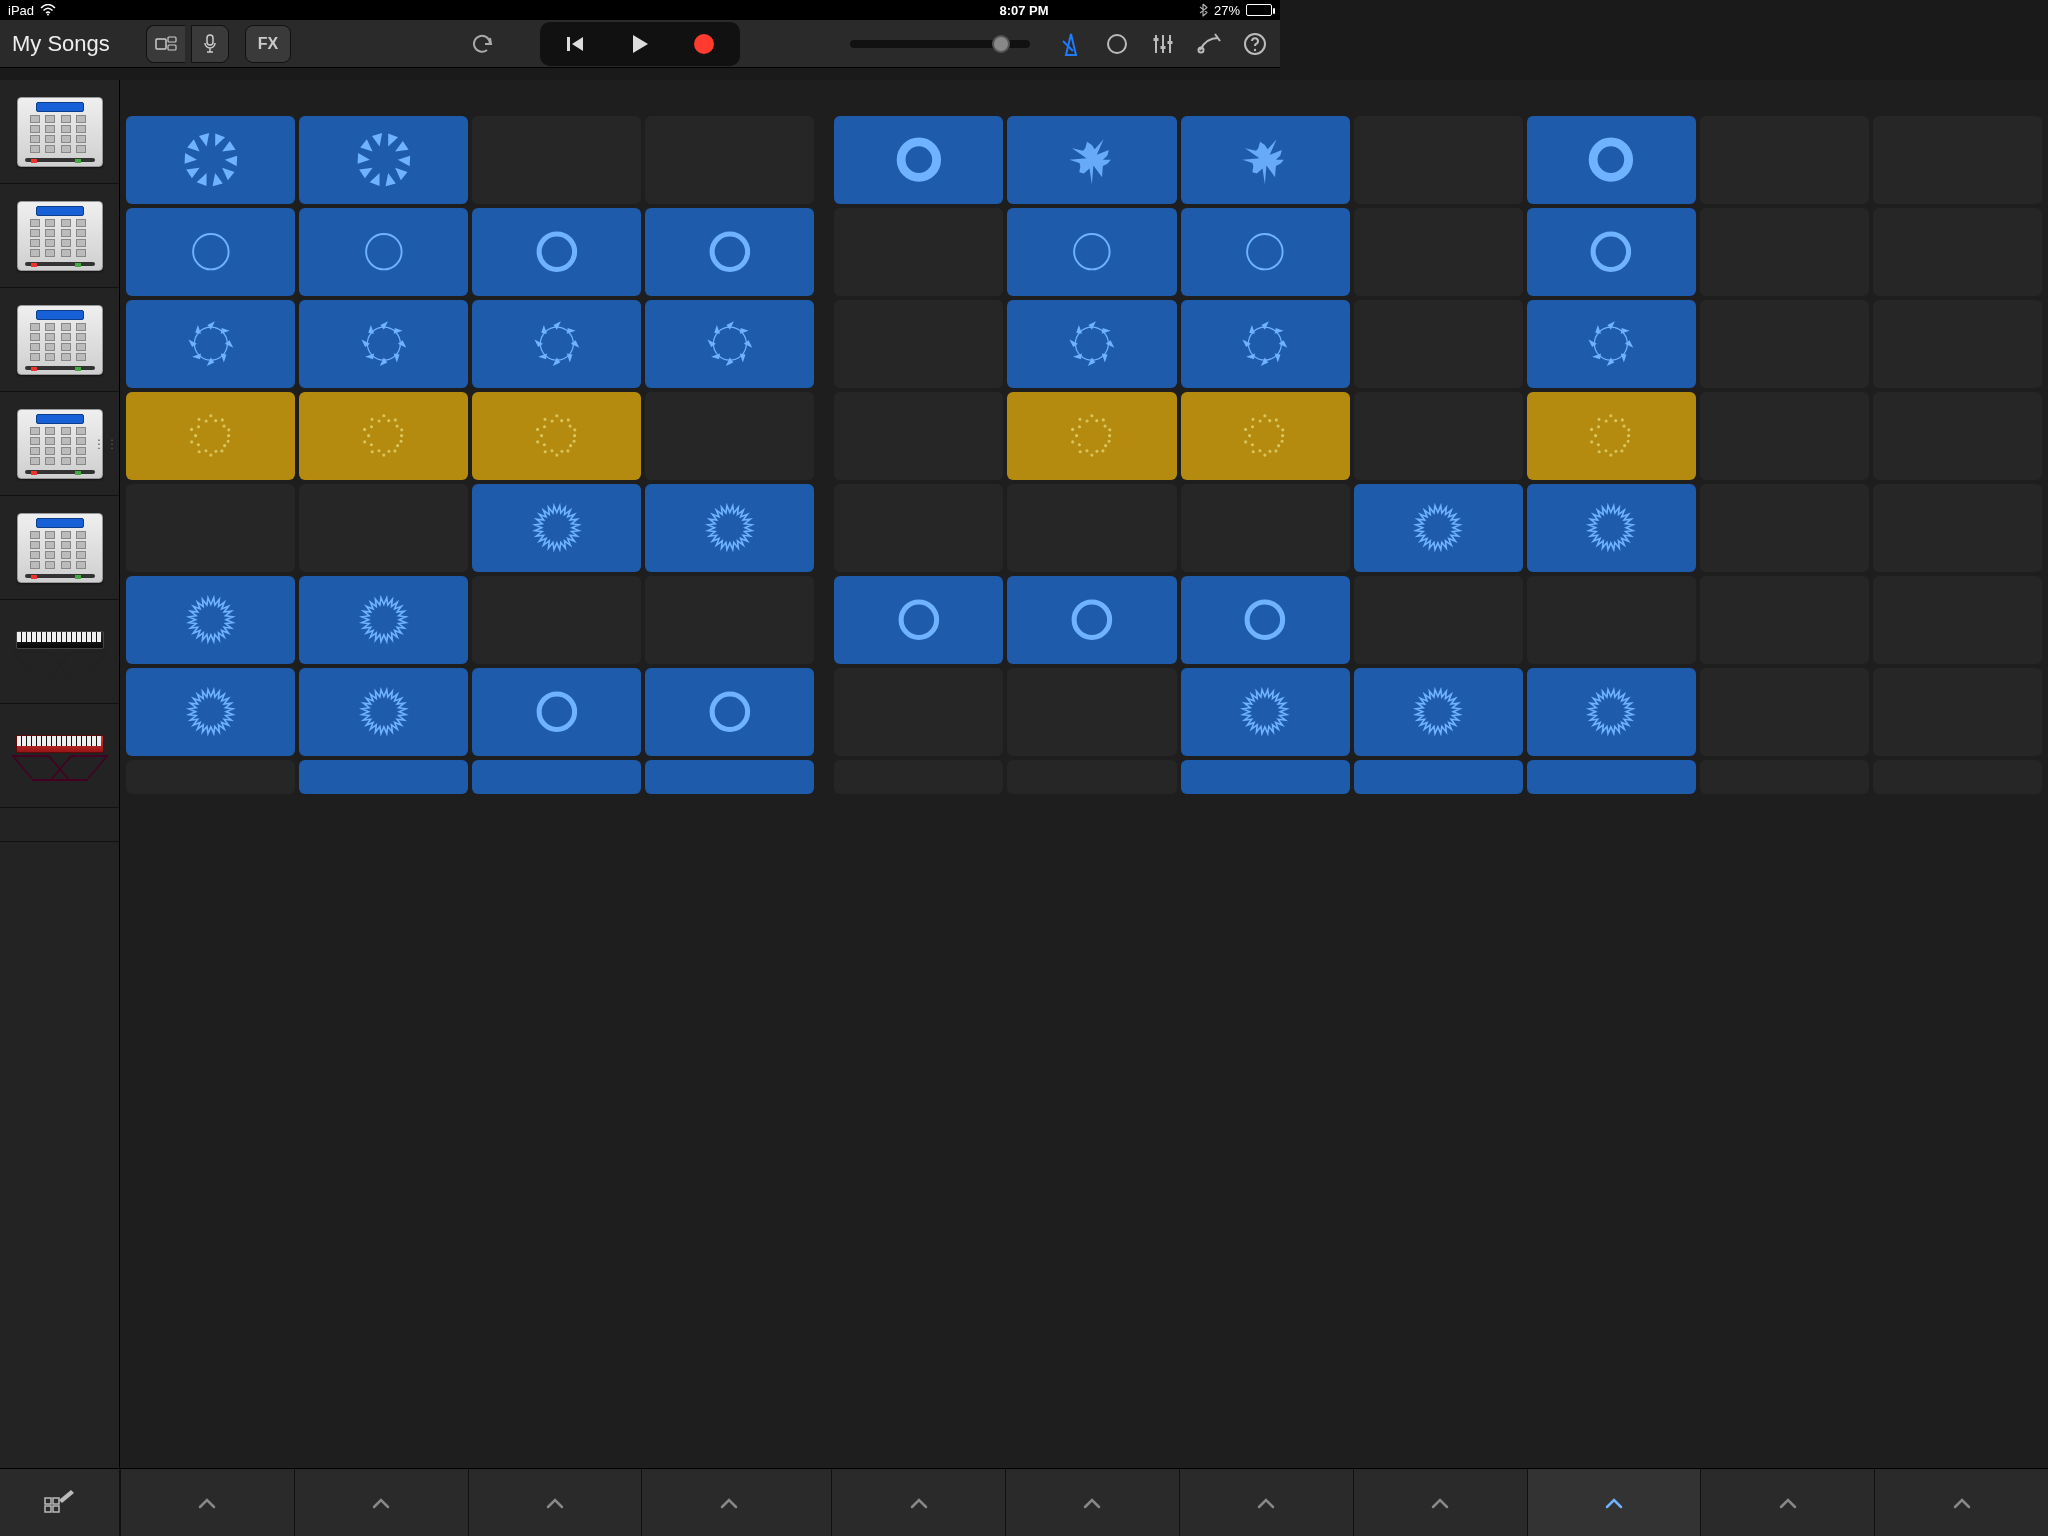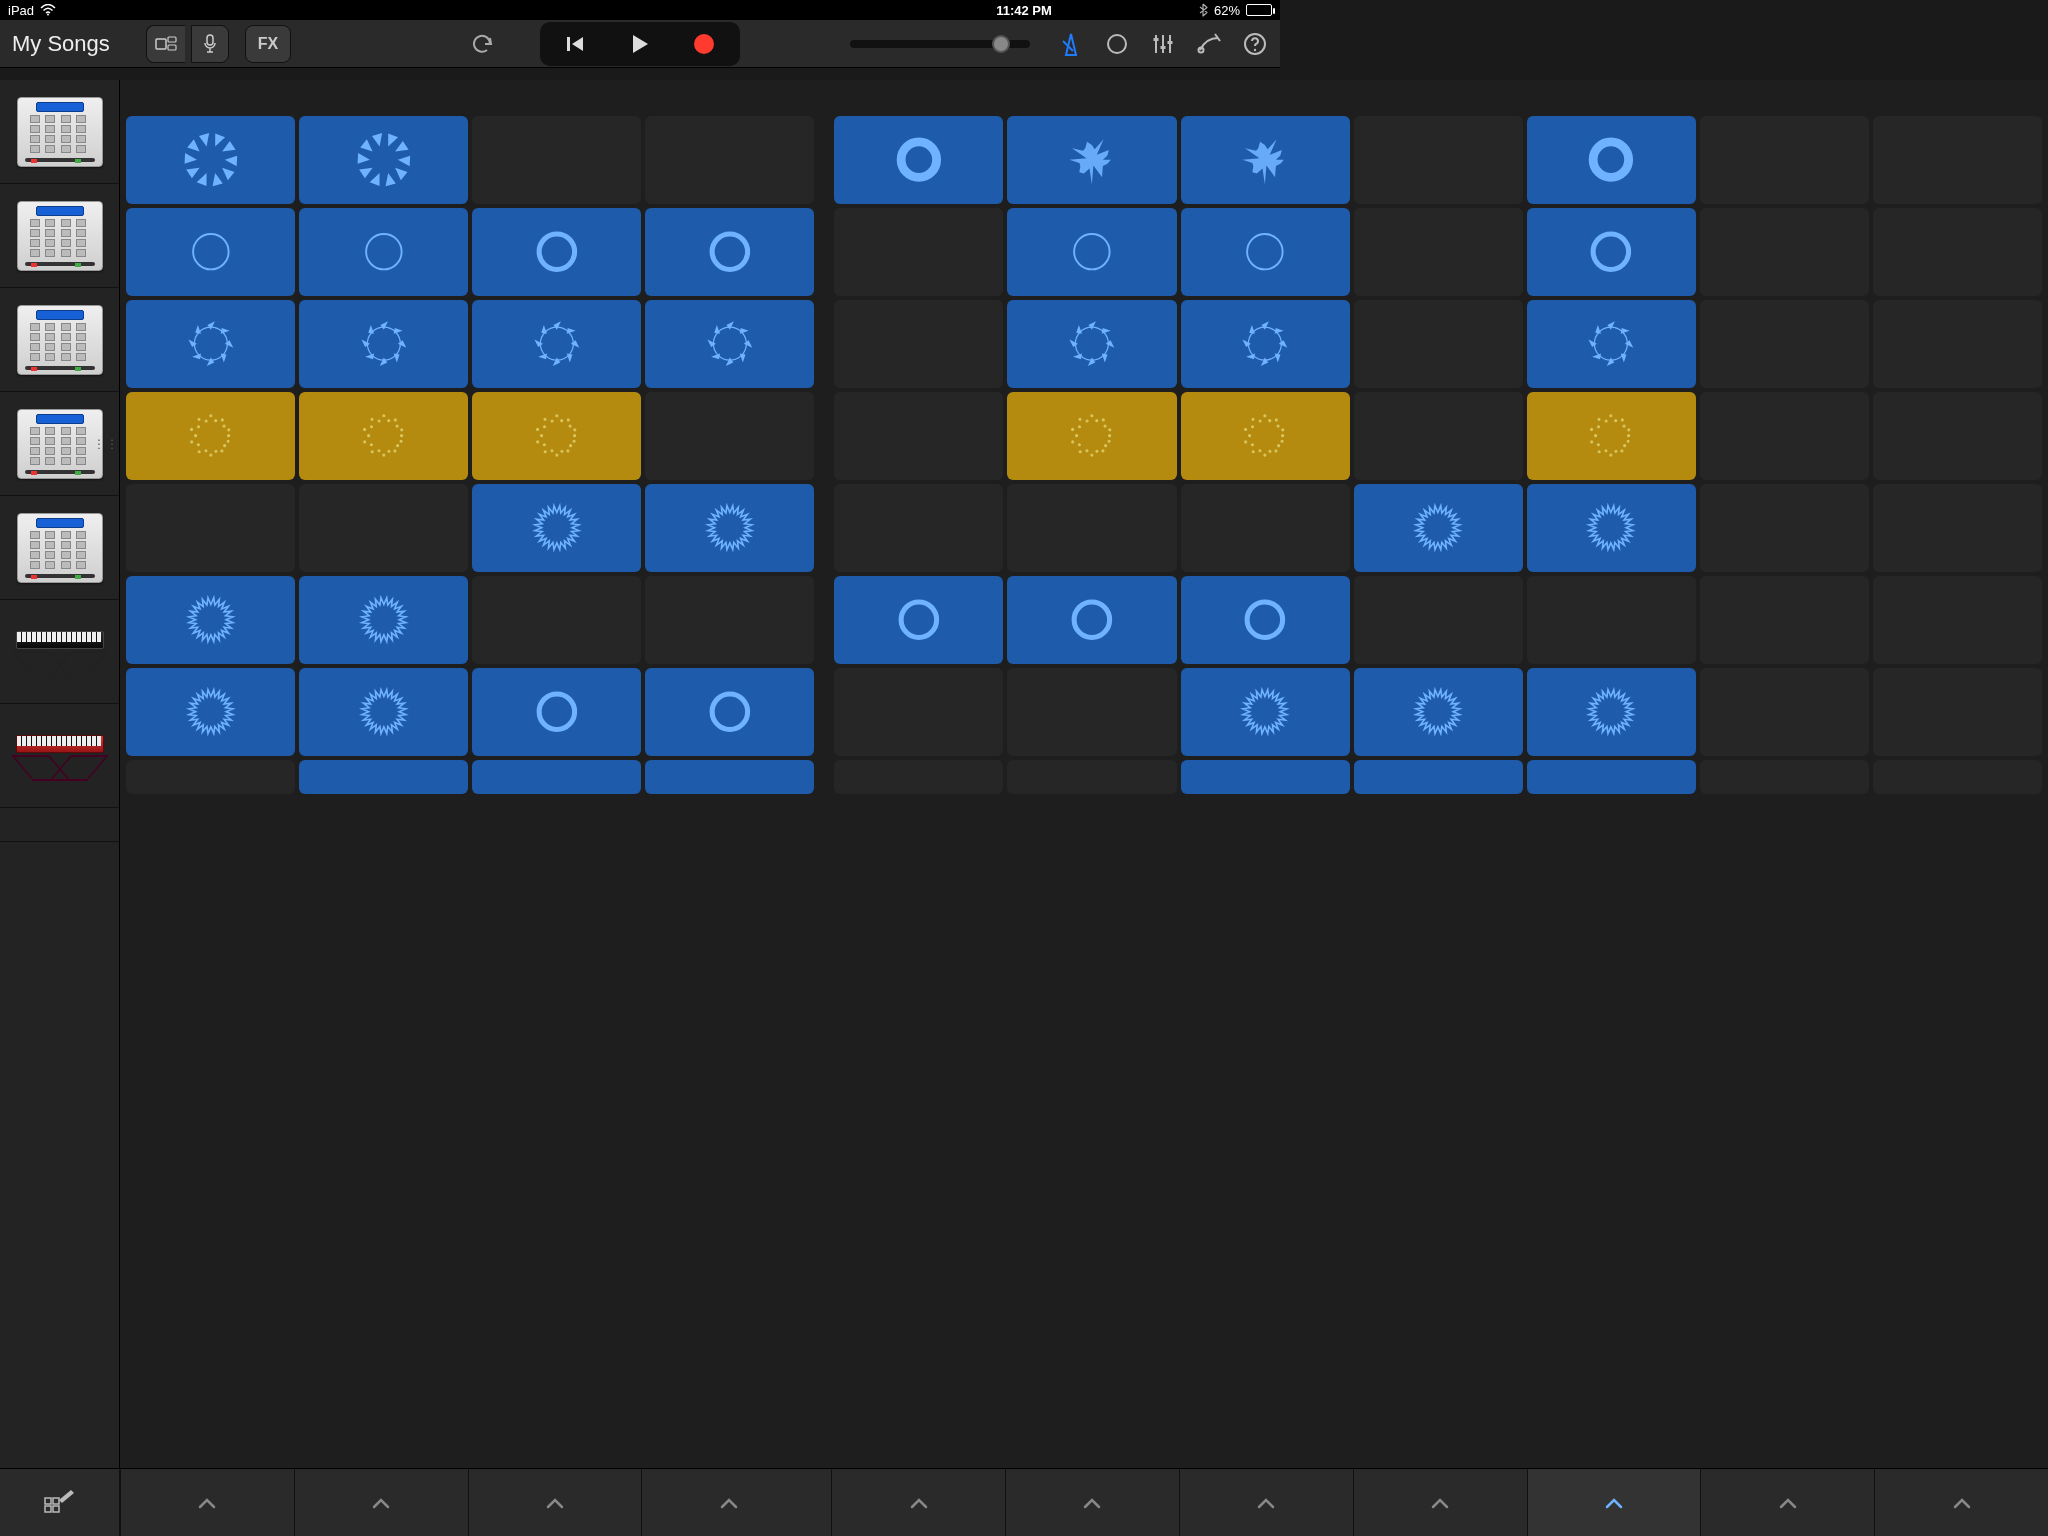--- a/index.html
+++ b/index.html
@@ -180,28 +180,28 @@
     <span>iPad</span>
     <span class="wifi-icon">
       <svg width="16" height="12" viewBox="0 0 16 12">
           <path d="M1 4 Q8 -3 15 4" stroke="#fff" stroke-width="1.5" fill="none"></path>
           <path d="M3.5 6.5 Q8 2 12.5 6.5" stroke="#fff" stroke-width="1.5" fill="none"></path>
           <path d="M6 9 Q8 7 10 9" stroke="#fff" stroke-width="1.5" fill="none"></path>
           <circle cx="8" cy="10.5" r="1" fill="#fff"></circle>
         </svg>
     </span>
   </div>
-  <div class="status-center">11:42 PM</div>
+  <div class="status-center">8:07 PM</div>
   <div class="status-right">
     <span class="bt-icon">
       <svg width="10" height="14" viewBox="0 0 10 14">
           <path d="M5 1 L5 13 L9 9.5 L2 4 M5 1 L9 4.5 L2 10" stroke="#aaa" stroke-width="1.2" fill="none" stroke-linejoin="round"></path>
         </svg>
     </span>
-    <span>62%</span>
+    <span>27%</span>
     <span class="battery"><span class="fill"></span></span>
   </div>
 </div>
 
 <div class="toolbar">
   <span class="title">My Songs</span>
 
   <div class="tb-group">
     <div class="tb-btn small">
       <svg width="22" height="16" viewBox="0 0 22 16">

